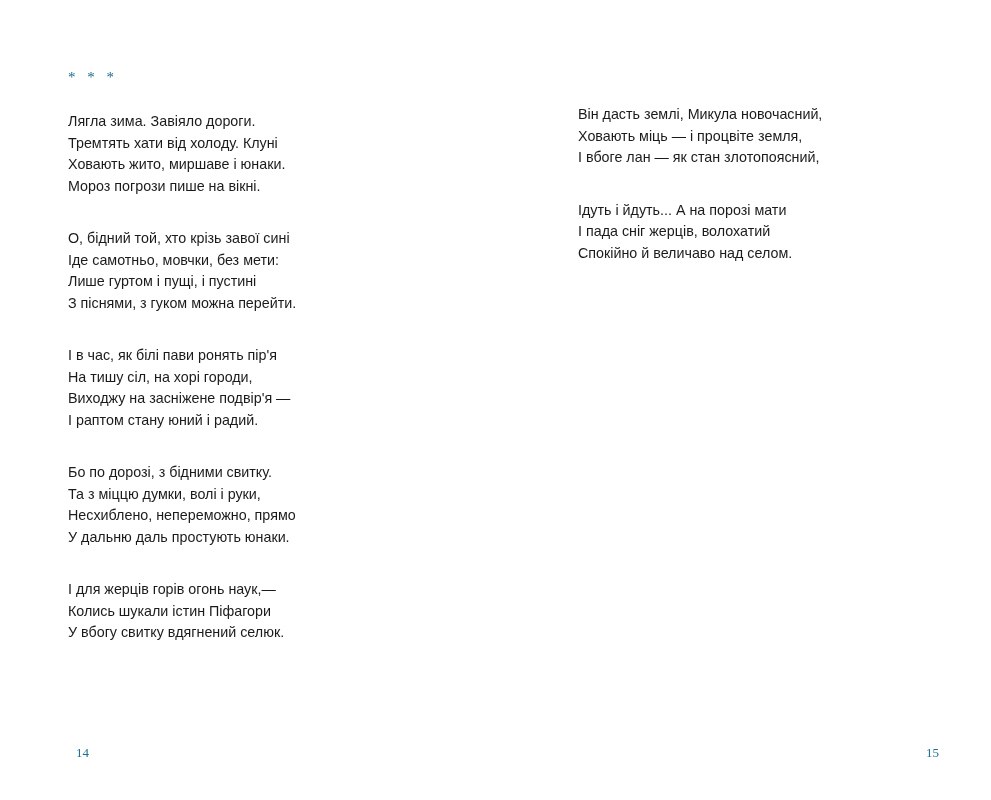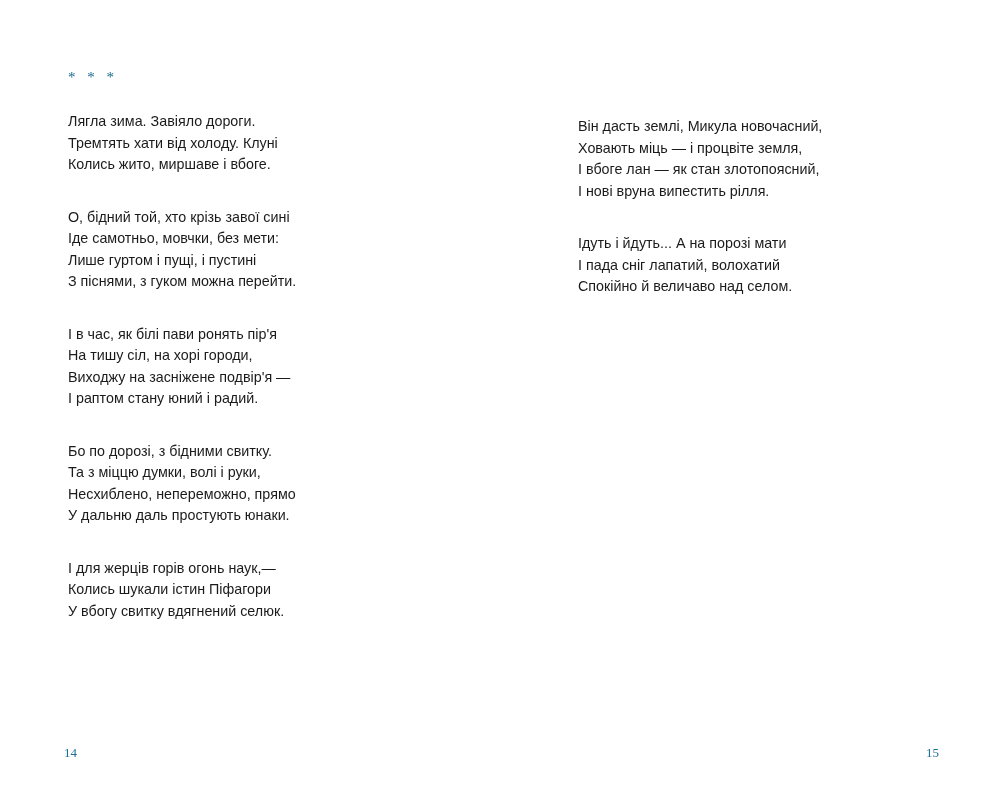--- a/index.html
+++ b/index.html
@@ -48,58 +48,59 @@
   }
   .asterisks {
     color: #19698f;
     font-size: 15px;
     letter-spacing: 4px;
     line-height: 1;
     margin-bottom: 26px;
     font-family: "Liberation Serif", serif;
   }
   .stanza {
-    margin: 12px 0 31px 0;
+    margin: 0 0 31px 0;
   }
   .stanza:last-child {
     margin-bottom: 0;
   }
   .line {
     font-size: 14.3px;
     line-height: 21.5px;
     color: #1b1b1b;
     white-space: pre;
   }
   .folio {
     position: absolute;
     bottom: 39px;
     font-size: 13px;
     color: #1f6e94;
     font-family: "Liberation Serif", serif;
   }
   .folio-left {
-    left: 64px;
+    left: 76px;
   }
   .folio-right {
     right: 68px;
   }
 </style>
 </head>
 <body>
 
 <div class="spread">
 
   <div class="page page-left">
     <div class="content-left">
       <div class="asterisks">* * *</div>
 
       <div class="stanza">
         <div class="line">Лягла зима. Завіяло дороги.</div>
         <div class="line">Тремтять хати від холоду. Клуні</div>
-        <div class="line">Колись жито, миршаве і вбоге.</div>
+        <div class="line">Ховають жито, миршаве і юнаки.</div>
+        <div class="line">Мороз погрози пише на вікні.</div>
       </div>
 
       <div class="stanza">
         <div class="line">О, бідний той, хто крізь завої сині</div>
         <div class="line">Іде самотньо, мовчки, без мети:</div>
         <div class="line">Лише гуртом і пущі, і пустині</div>
         <div class="line">З піснями, з гуком можна перейти.</div>
       </div>
 
       <div class="stanza">
@@ -125,26 +126,25 @@
 
     <div class="folio folio-left">14</div>
   </div>
 
   <div class="page page-right">
     <div class="content-right">
       <div class="stanza">
         <div class="line">Він дасть землі, Микула новочасний,</div>
         <div class="line">Ховають міць — і процвіте земля,</div>
         <div class="line">І вбоге лан — як стан злотопоясний,</div>
-        <div class="line">І нові вруна випестить рілля.</div>
       </div>
 
       <div class="stanza">
         <div class="line">Ідуть і йдуть... А на порозі мати</div>
-        <div class="line">І пада сніг лапатий, волохатий</div>
+        <div class="line">І пада сніг жерців, волохатий</div>
         <div class="line">Спокійно й величаво над селом.</div>
       </div>
     </div>
 
     <div class="folio folio-right">15</div>
   </div>
 
 </div>
 
 </body></html>

